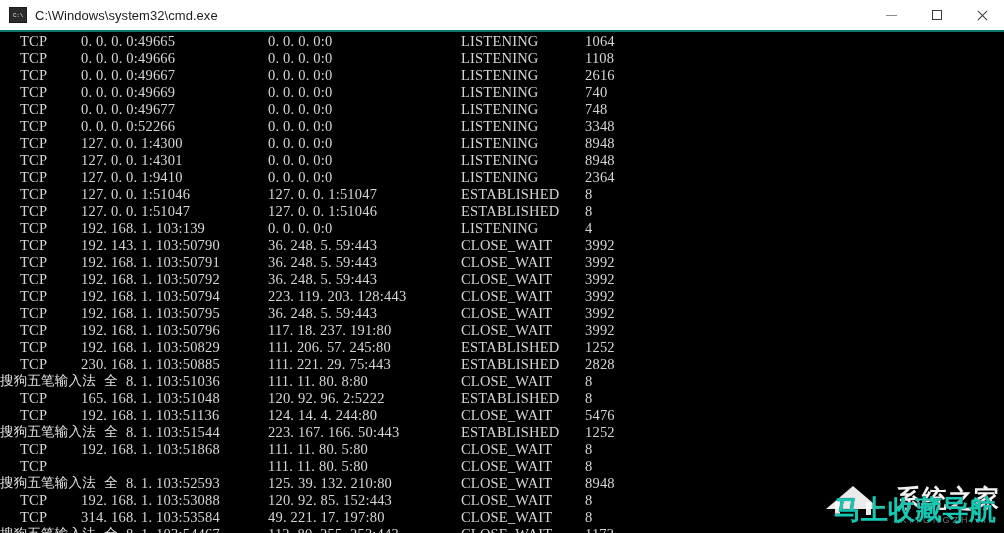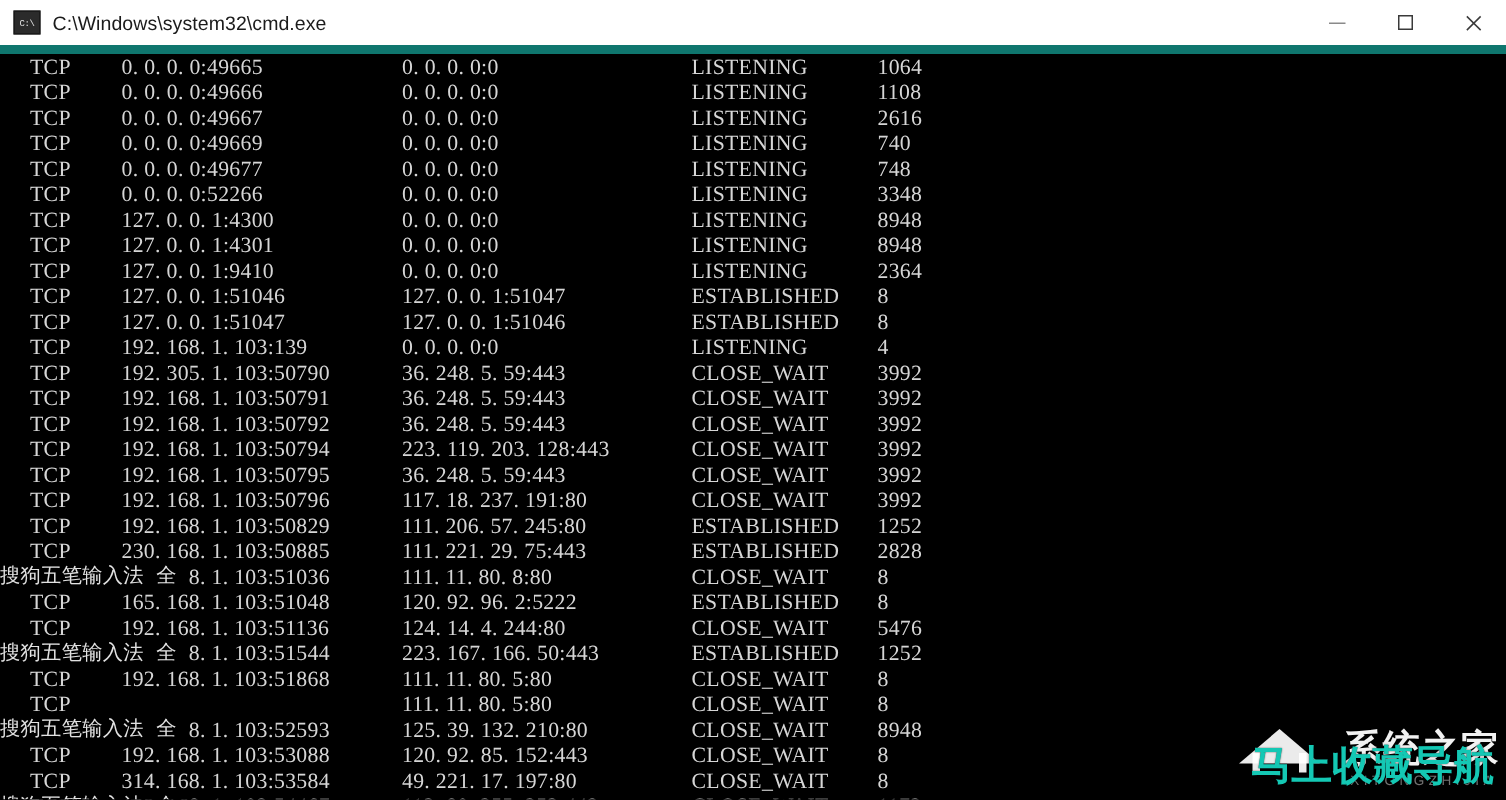--- a/index.html
+++ b/index.html
@@ -25,21 +25,21 @@
   }
 
   
   .titlebar {
     height: 30px;
     min-height: 30px;
     background: #ffffff;
     display: flex;
     align-items: center;
     position: relative;
-    border-bottom: 6px solid #0f766e;
+    border-bottom: 2px solid #0f766e;
   }
   .titlebar-left {
     display: flex;
     align-items: center;
     padding-left: 9px;
     flex: 1;
     min-width: 0;
   }
   .app-icon {
     width: 16px;
@@ -268,21 +268,21 @@
         <div class="row"><span class="col-proto">TCP</span><span class="col-local">0. 0. 0. 0:49667</span><span class="col-foreign">0. 0. 0. 0:0</span><span class="col-state">LISTENING</span><span class="col-pid">2616</span></div>
         <div class="row"><span class="col-proto">TCP</span><span class="col-local">0. 0. 0. 0:49669</span><span class="col-foreign">0. 0. 0. 0:0</span><span class="col-state">LISTENING</span><span class="col-pid">740</span></div>
         <div class="row"><span class="col-proto">TCP</span><span class="col-local">0. 0. 0. 0:49677</span><span class="col-foreign">0. 0. 0. 0:0</span><span class="col-state">LISTENING</span><span class="col-pid">748</span></div>
         <div class="row"><span class="col-proto">TCP</span><span class="col-local">0. 0. 0. 0:52266</span><span class="col-foreign">0. 0. 0. 0:0</span><span class="col-state">LISTENING</span><span class="col-pid">3348</span></div>
         <div class="row"><span class="col-proto">TCP</span><span class="col-local">127. 0. 0. 1:4300</span><span class="col-foreign">0. 0. 0. 0:0</span><span class="col-state">LISTENING</span><span class="col-pid">8948</span></div>
         <div class="row"><span class="col-proto">TCP</span><span class="col-local">127. 0. 0. 1:4301</span><span class="col-foreign">0. 0. 0. 0:0</span><span class="col-state">LISTENING</span><span class="col-pid">8948</span></div>
         <div class="row"><span class="col-proto">TCP</span><span class="col-local">127. 0. 0. 1:9410</span><span class="col-foreign">0. 0. 0. 0:0</span><span class="col-state">LISTENING</span><span class="col-pid">2364</span></div>
         <div class="row"><span class="col-proto">TCP</span><span class="col-local">127. 0. 0. 1:51046</span><span class="col-foreign">127. 0. 0. 1:51047</span><span class="col-state">ESTABLISHED</span><span class="col-pid">8</span></div>
         <div class="row"><span class="col-proto">TCP</span><span class="col-local">127. 0. 0. 1:51047</span><span class="col-foreign">127. 0. 0. 1:51046</span><span class="col-state">ESTABLISHED</span><span class="col-pid">8</span></div>
         <div class="row"><span class="col-proto">TCP</span><span class="col-local">192. 168. 1. 103:139</span><span class="col-foreign">0. 0. 0. 0:0</span><span class="col-state">LISTENING</span><span class="col-pid">4</span></div>
-        <div class="row"><span class="col-proto">TCP</span><span class="col-local">192. 305. 1. 103:50790</span><span class="col-foreign">36. 248. 5. 59:443</span><span class="col-state">CLOSE_WAIT</span><span class="col-pid">3992</span></div>
+        <div class="row"><span class="col-proto">TCP</span><span class="col-local">192. 143. 1. 103:50790</span><span class="col-foreign">36. 248. 5. 59:443</span><span class="col-state">CLOSE_WAIT</span><span class="col-pid">3992</span></div>
         <div class="row"><span class="col-proto">TCP</span><span class="col-local">192. 168. 1. 103:50791</span><span class="col-foreign">36. 248. 5. 59:443</span><span class="col-state">CLOSE_WAIT</span><span class="col-pid">3992</span></div>
         <div class="row"><span class="col-proto">TCP</span><span class="col-local">192. 168. 1. 103:50792</span><span class="col-foreign">36. 248. 5. 59:443</span><span class="col-state">CLOSE_WAIT</span><span class="col-pid">3992</span></div>
         <div class="row"><span class="col-proto">TCP</span><span class="col-local">192. 168. 1. 103:50794</span><span class="col-foreign">223. 119. 203. 128:443</span><span class="col-state">CLOSE_WAIT</span><span class="col-pid">3992</span></div>
         <div class="row"><span class="col-proto">TCP</span><span class="col-local">192. 168. 1. 103:50795</span><span class="col-foreign">36. 248. 5. 59:443</span><span class="col-state">CLOSE_WAIT</span><span class="col-pid">3992</span></div>
         <div class="row"><span class="col-proto">TCP</span><span class="col-local">192. 168. 1. 103:50796</span><span class="col-foreign">117. 18. 237. 191:80</span><span class="col-state">CLOSE_WAIT</span><span class="col-pid">3992</span></div>
         <div class="row"><span class="col-proto">TCP</span><span class="col-local">192. 168. 1. 103:50829</span><span class="col-foreign">111. 206. 57. 245:80</span><span class="col-state">ESTABLISHED</span><span class="col-pid">1252</span></div>
         <div class="row"><span class="col-proto">TCP</span><span class="col-local">230. 168. 1. 103:50885</span><span class="col-foreign">111. 221. 29. 75:443</span><span class="col-state">ESTABLISHED</span><span class="col-pid">2828</span></div>
         <div class="row"><span class="col-proto">TCP</span><span class="col-local">192. 168. 1. 103:51036</span><span class="col-foreign">111. 11. 80. 8:80</span><span class="col-state">CLOSE_WAIT</span><span class="col-pid">8</span><div class="ime-overlay">搜狗五笔输入法 全 </div></div>
         <div class="row"><span class="col-proto">TCP</span><span class="col-local">165. 168. 1. 103:51048</span><span class="col-foreign">120. 92. 96. 2:5222</span><span class="col-state">ESTABLISHED</span><span class="col-pid">8</span></div>
         <div class="row"><span class="col-proto">TCP</span><span class="col-local">192. 168. 1. 103:51136</span><span class="col-foreign">124. 14. 4. 244:80</span><span class="col-state">CLOSE_WAIT</span><span class="col-pid">5476</span></div>

